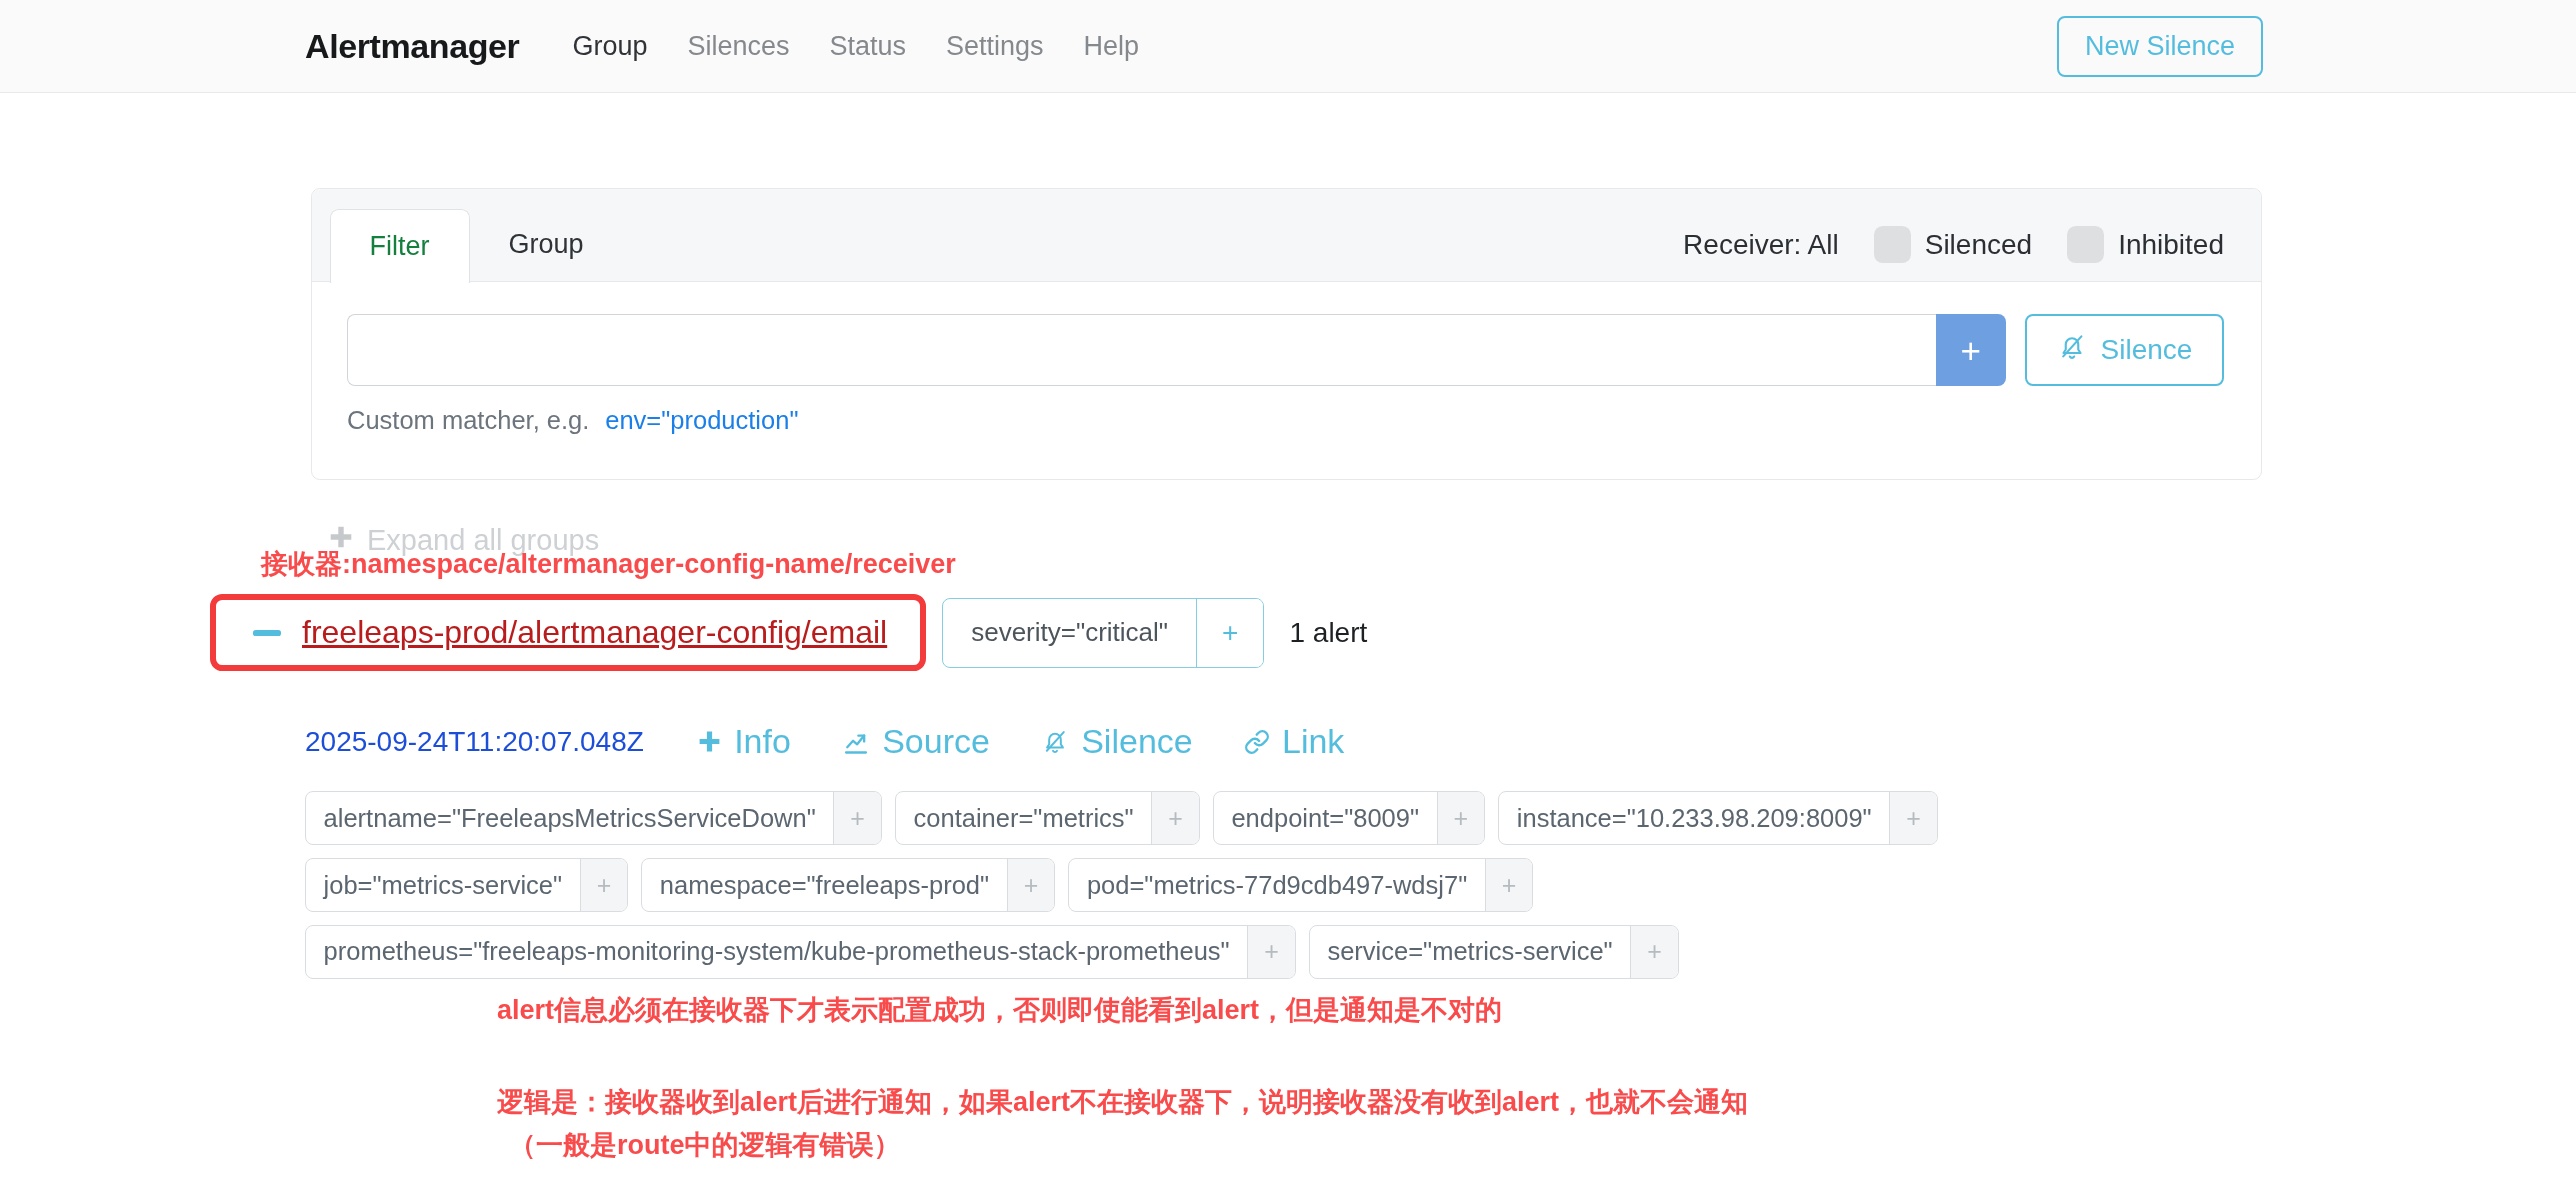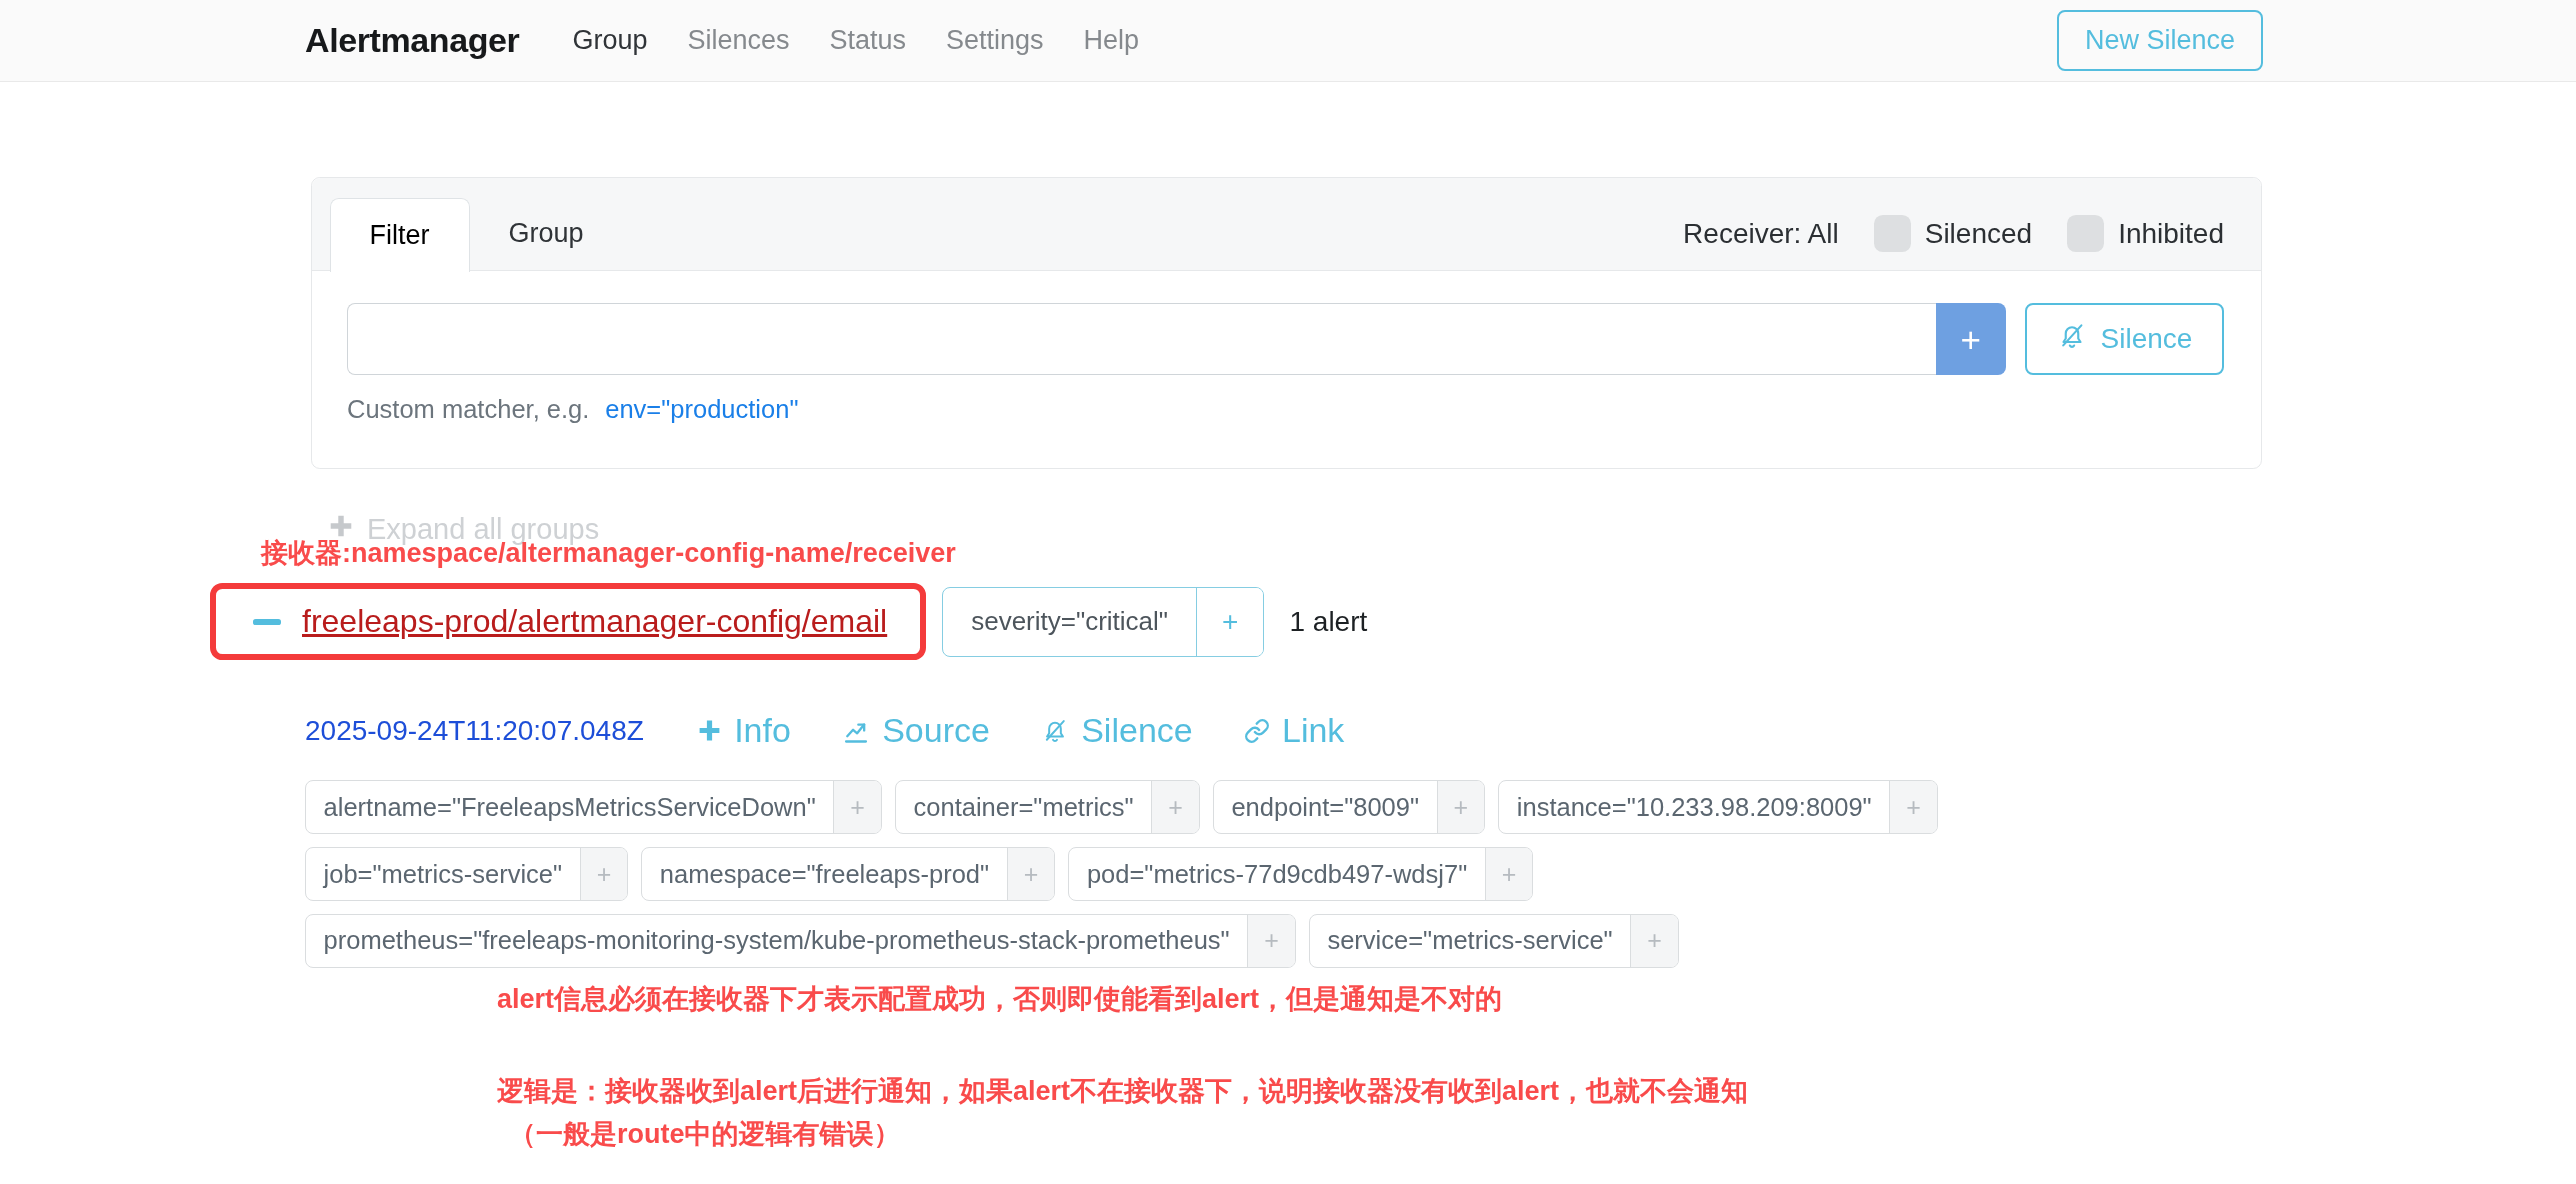--- a/index.html
+++ b/index.html
@@ -1,35 +1,35 @@
 <!DOCTYPE html>
 <html style="font-size:14px"><head>
 <meta charset="utf-8">
 <style>
   * { margin:0; padding:0; box-sizing:border-box; }
   html,body { width:2576px; height:1184px; background:#ffffff;
     font-family:"Liberation Sans","DejaVu Sans",sans-serif; color:#212529; overflow:hidden; }
 
   
-  .navbar { height:82px; background:#fafafa; border-bottom:1.8px solid #e9e9e9;
+  .navbar { height:93px; background:#fafafa; border-bottom:1.8px solid #e9e9e9;
     display:flex; align-items:center; padding:0 313px 0 305px; }
   .brand { font-size:34px; font-weight:600; color:#17191b; margin-right:53px; letter-spacing:-0.4px; }
   .nav-links { display:flex; gap:40px; }
   .nav-link { font-size:27px; color:#85898d; cursor:pointer; }
   .nav-link.active { color:#303438; }
   .btn-new-silence { margin-left:auto; background:transparent; border:2.6px solid #54bdde;
     color:#54bdde; font-size:27px; border-radius:8px; padding:13px 26px; cursor:pointer;
     font-family:inherit; }
 
   
   .card { margin:95px 0 0 311px; width:1951px; border:1.8px solid #e6e8ea; border-radius:8.8px; background:#fff; }
   .card-header { background:#f6f7f8; border-bottom:1.8px solid #e6e8ea; border-radius:8.8px 8.8px 0 0;
     display:flex; align-items:flex-end; padding:19.4px 37px 0 17.6px; min-height:93px; }
   .tab { font-size:27px; padding:21px 39px; cursor:pointer; color:#2f3337; }
-  .tab.active { background:#fff; color:#000000; border:1.8px solid #dfe3e6; border-bottom:none;
+  .tab.active { background:#fff; color:#15803d; border:1.8px solid #dfe3e6; border-bottom:none;
     border-radius:8.8px 8.8px 0 0; margin-bottom:-1.8px; }
   .header-right { margin-left:auto; display:flex; align-items:center; gap:26px;
     font-size:28px; color:#2b2f33; align-self:center; }
   .chk-group { display:flex; align-items:center; gap:14px; cursor:pointer; margin-left:9px; }
   .checkbox { width:37px; height:37px; background:#dddfe1; border-radius:8.8px; }
 
   .card-body { padding:32px 37px 44px 35px; }
   .matcher-row { display:flex; align-items:stretch; height:72px; }
   .matcher-input { flex:1; border:1.8px solid #d0d5d9; border-right:none; border-radius:8px 0 0 8px;
     font-size:26px; padding:0 21px; outline:none; font-family:inherit; color:#212529; background:#fff; }

